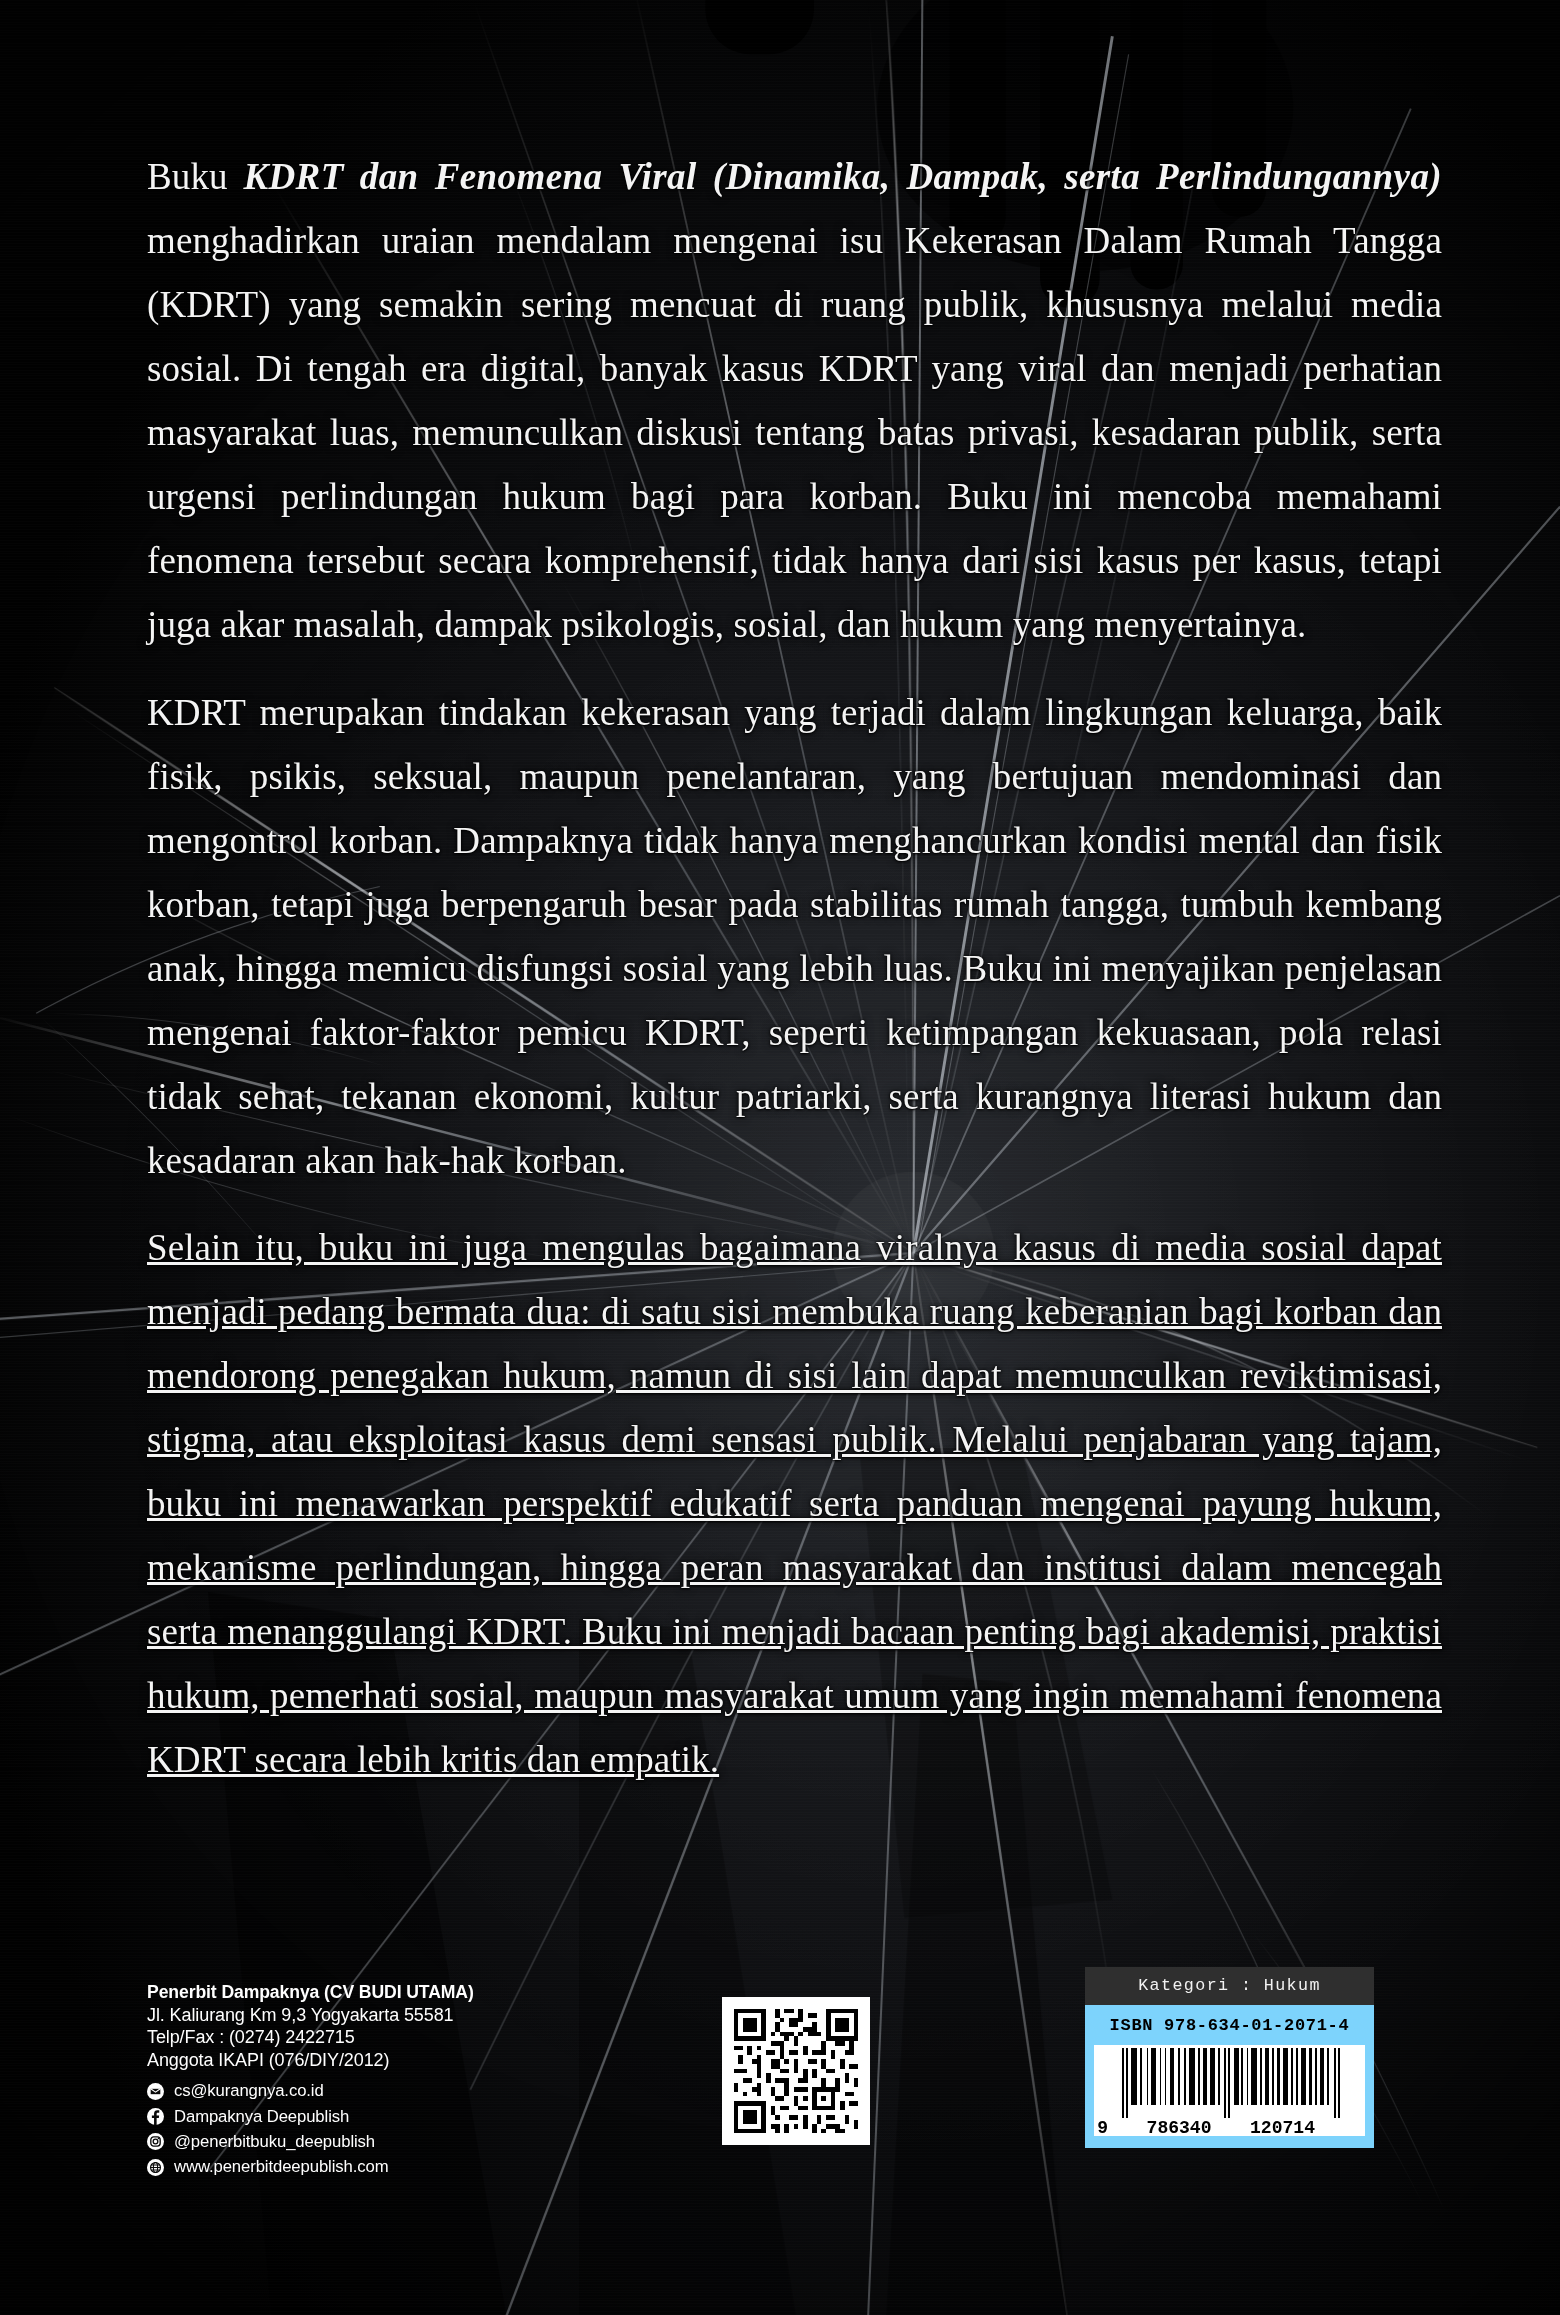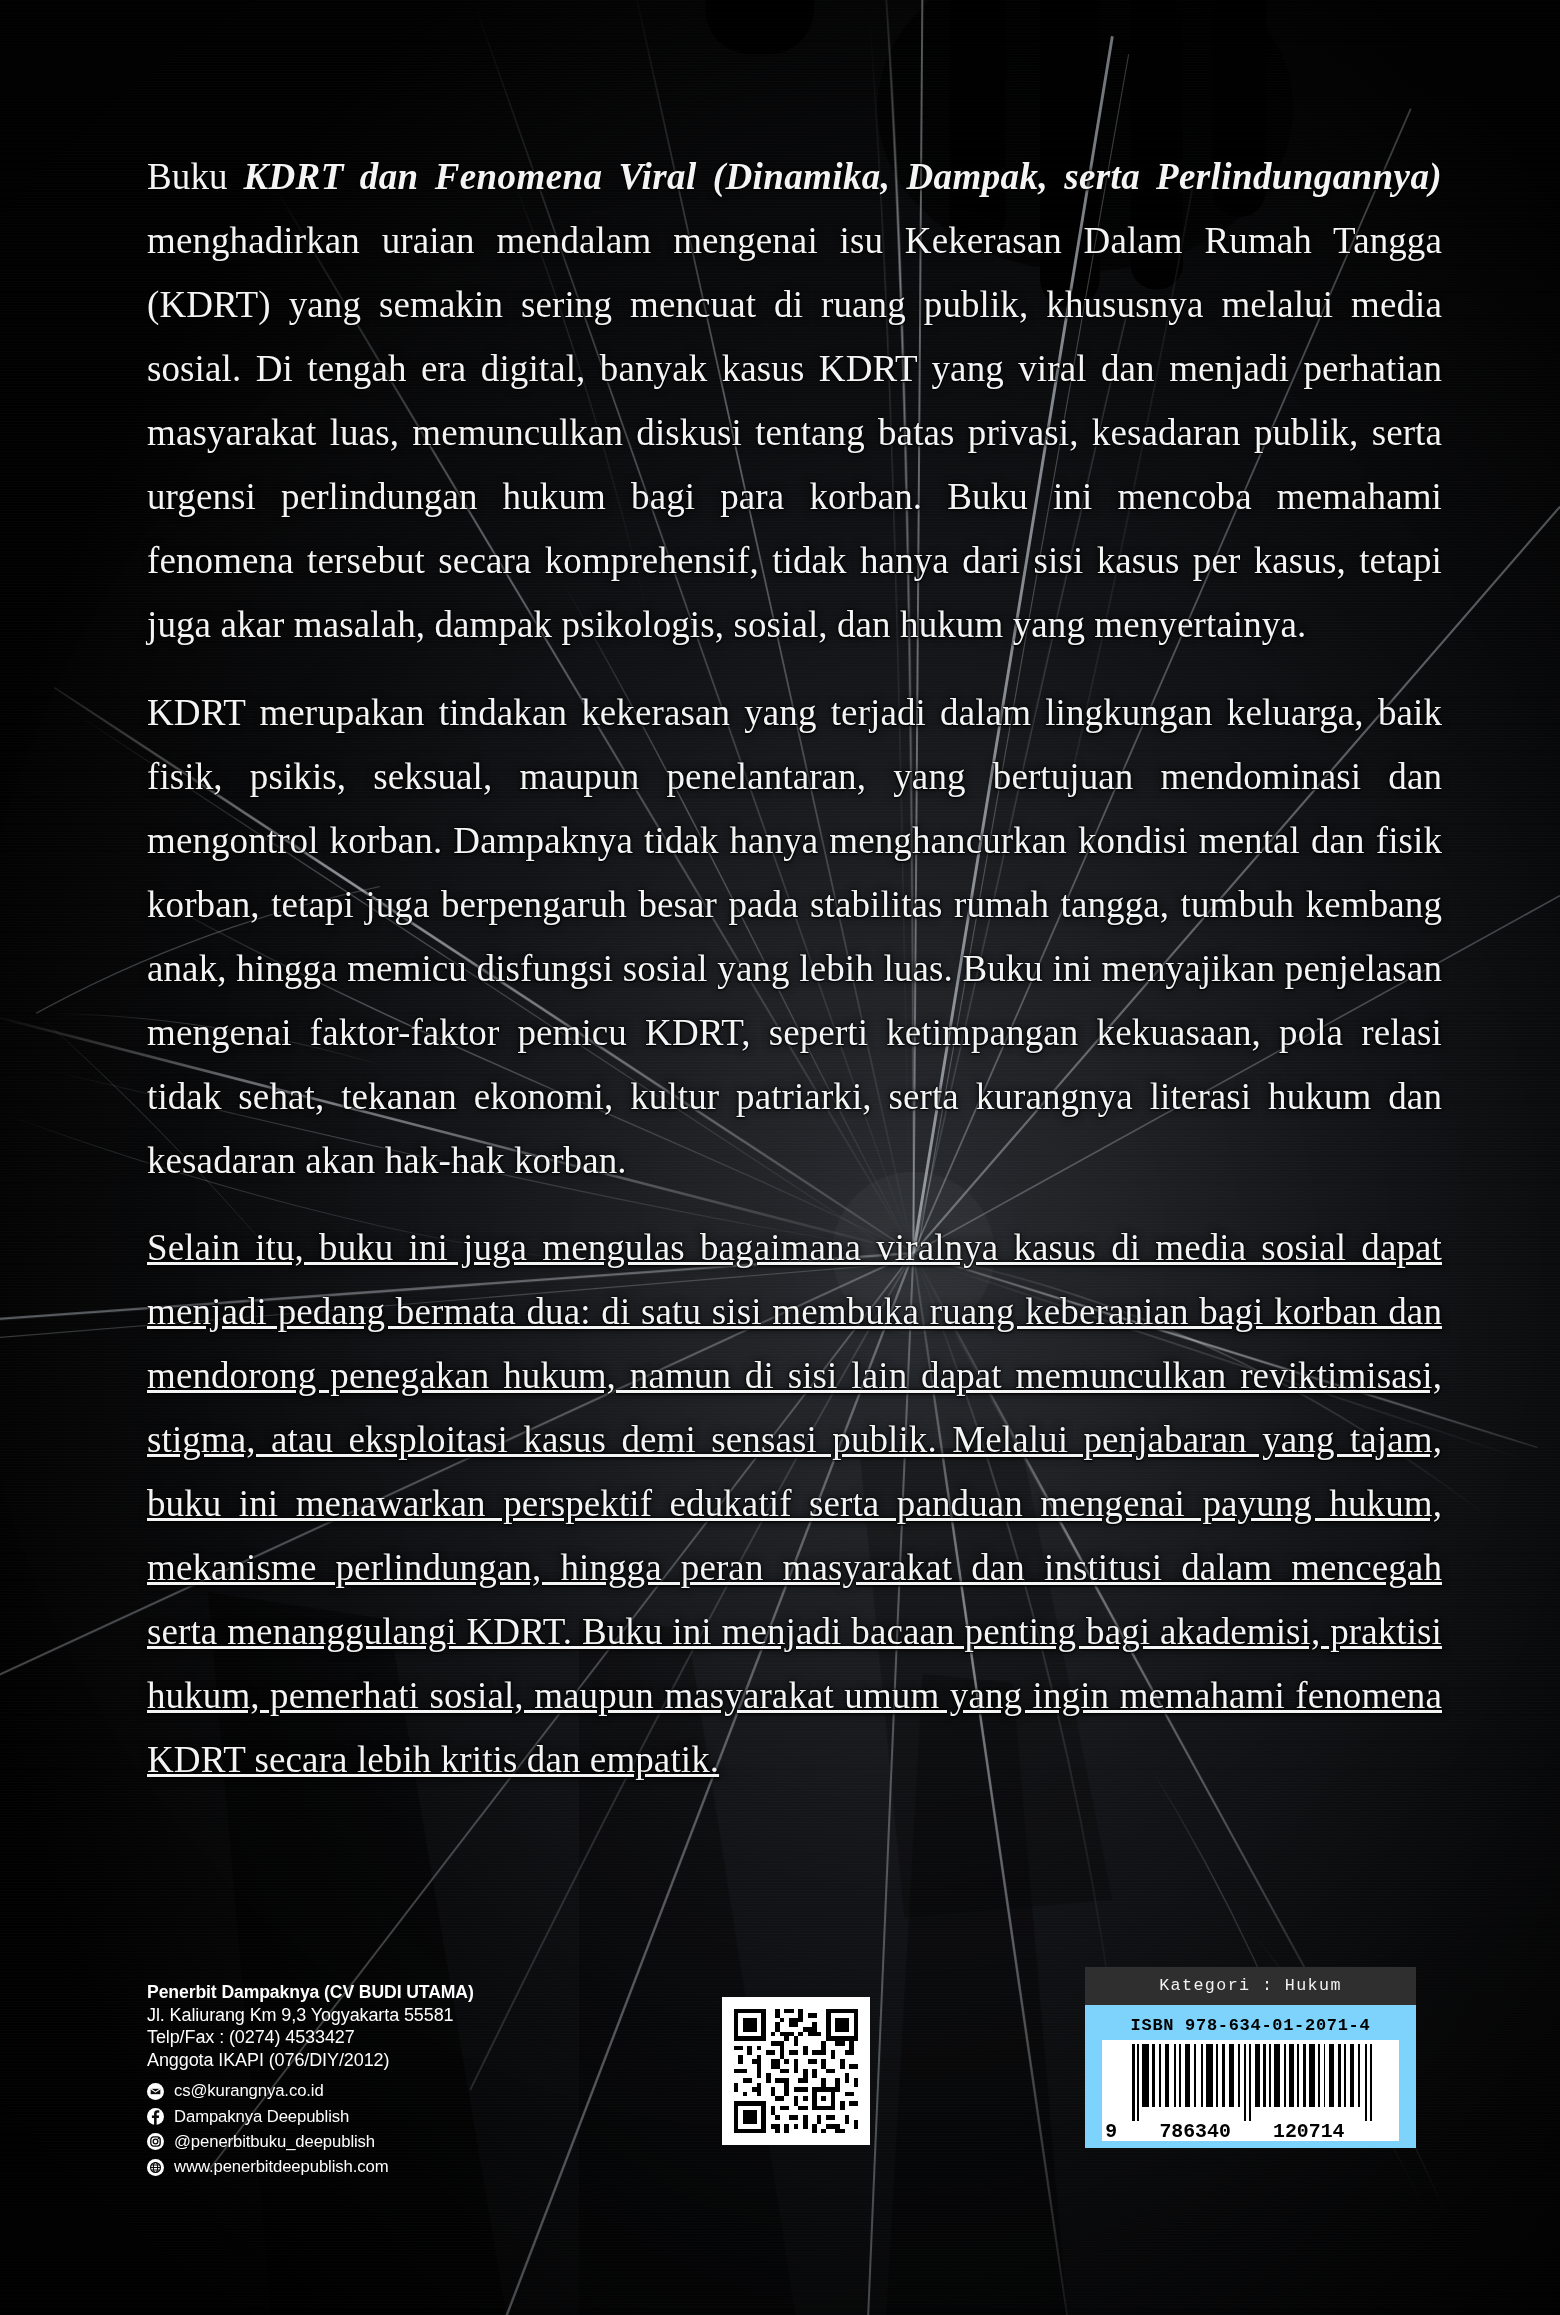--- a/index.html
+++ b/index.html
@@ -147,21 +147,21 @@
     background: #ffffff;
     padding: 7.2px;
   }
   #qr-wrap svg { display: block; width: 134px; height: 134px; }
 
   
   #barcode-block {
     position: absolute;
     left: 1085px;
     top: 12.7px;
-    width: 331px;
+    width: 289px;
   }
   #kategori-bar {
     background: #2f2f2f;
     height: 38px;
     line-height: 38px;
     text-align: center;
     color: #f2f2f2;
     font-family: "Liberation Mono", monospace;
     font-size: 16.7px;
     letter-spacing: 1.4px;
@@ -298,21 +298,21 @@
     <p>KDRT merupakan tindakan kekerasan yang terjadi dalam lingkungan keluarga, baik fisik, psikis, seksual, maupun penelantaran, yang bertujuan mendominasi dan mengontrol korban. Dampaknya tidak hanya menghancurkan kondisi mental dan fisik korban, tetapi juga berpengaruh besar pada stabilitas rumah tangga, tumbuh kembang anak, hingga memicu disfungsi sosial yang lebih luas. Buku ini menyajikan penjelasan mengenai faktor-faktor pemicu KDRT, seperti ketimpangan kekuasaan, pola relasi tidak sehat, tekanan ekonomi, kultur patriarki, serta kurangnya literasi hukum dan kesadaran akan hak-hak korban.</p>
 
     <p>Selain itu, buku ini juga mengulas bagaimana viralnya kasus di media sosial dapat menjadi pedang bermata dua: di satu sisi membuka ruang keberanian bagi korban dan mendorong penegakan hukum, namun di sisi lain dapat memunculkan reviktimisasi, stigma, atau eksploitasi kasus demi sensasi publik. Melalui penjabaran yang tajam, buku ini menawarkan perspektif edukatif serta panduan mengenai payung hukum, mekanisme perlindungan, hingga peran masyarakat dan institusi dalam mencegah serta menanggulangi KDRT. Buku ini menjadi bacaan penting bagi akademisi, praktisi hukum, pemerhati sosial, maupun masyarakat umum yang ingin memahami fenomena KDRT secara lebih kritis dan empatik.</p>
   </div>
 
   <div id="footer">
 
     <div id="publisher">
       <div class="pname">Penerbit Dampaknya (CV BUDI UTAMA)</div>
       <div class="pline">Jl. Kaliurang Km 9,3 Yogyakarta 55581</div>
-      <div class="pline">Telp/Fax : (0274) 4533427</div>
+      <div class="pline">Telp/Fax : (0274) 2422715</div>
       <div class="pline">Anggota IKAPI (076/DIY/2012)</div>
 
       <div id="contacts">
 
         <div class="contact-row">
           <svg class="ci" viewBox="0 0 24 24">
             <circle cx="12" cy="12" r="12" fill="#fff"></circle>
             <path d="M5.2 8.2h13.6v7.6H5.2z" fill="#0a0a0a"></path>
             <path d="M5.2 8.2l6.8 4.6 6.8-4.6" fill="none" stroke="#fff" stroke-width="1.5"></path>
           </svg>

